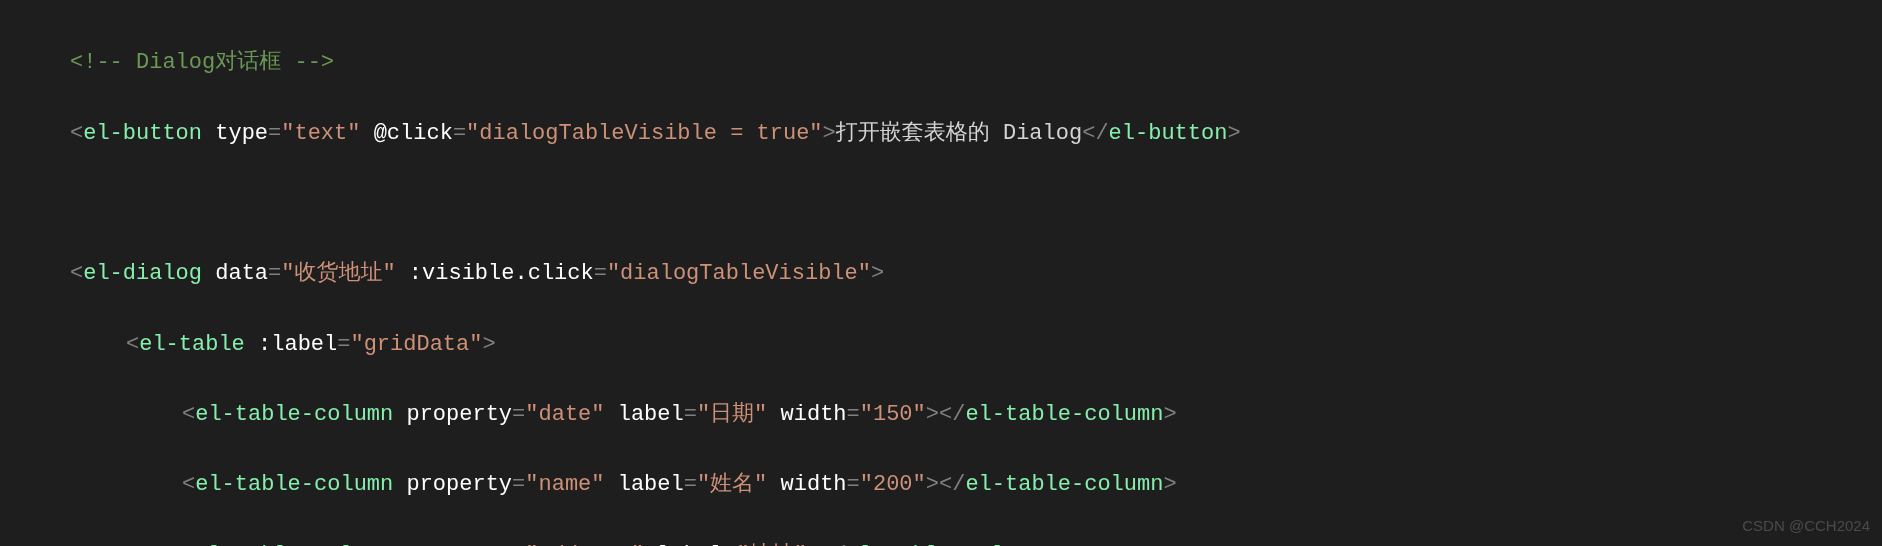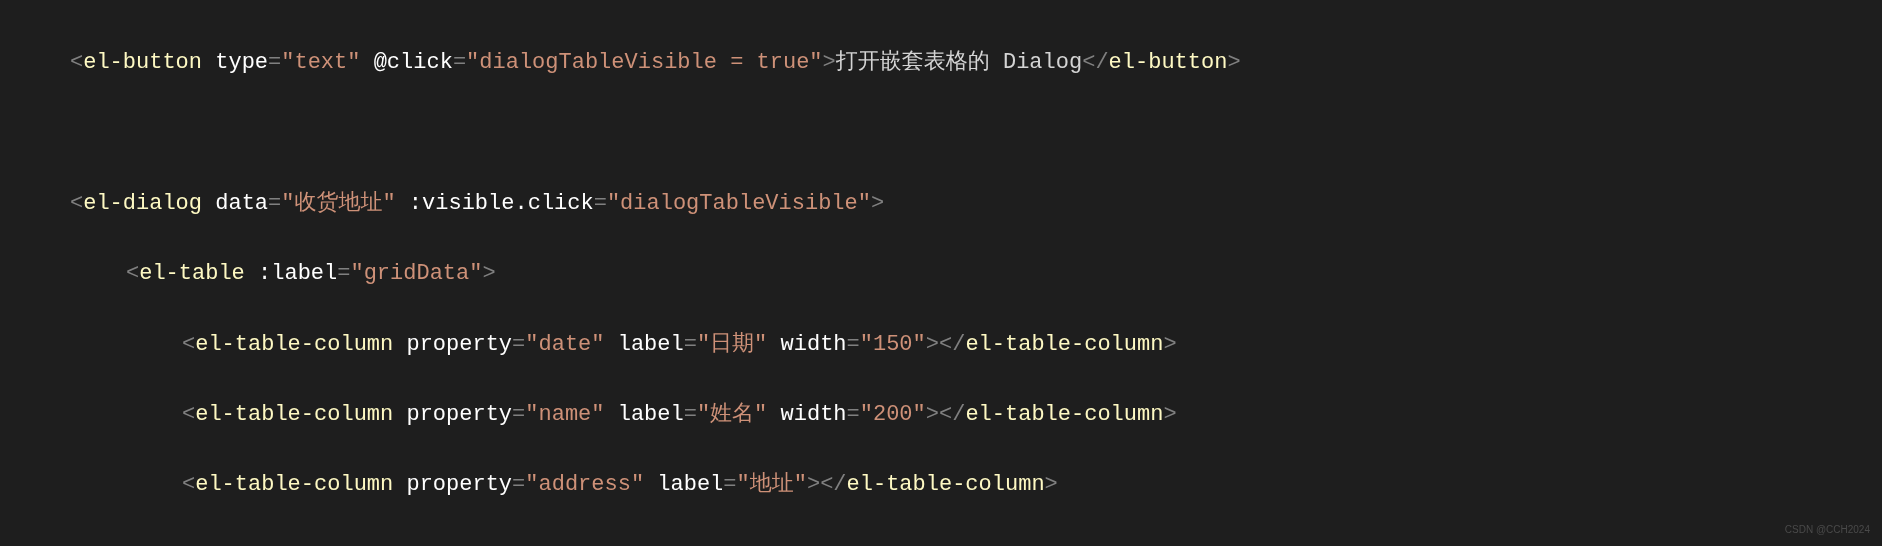--- a/index.html
+++ b/index.html
@@ -22,39 +22,40 @@
     .code-container {
       padding-left: 70px;
       white-space: pre;
     }
     .line {
       display: block;
       position: relative;
     }
     .comment { color: #6a9955; }
     .tag-bracket { color: #808080; }
-    .tag-name { color: #fef9c3; }
+    .tag-name { color: #86efac; }
     .attr-name { color: #ffffff; }
     .attr-value { color: #ce9178; }
     .text-content { color: #d4d4d4; text-align: right; }
     .watermark {
       position: absolute;
       bottom: 8px;
       right: 12px;
-      font-size: 10px;
+      font-size: 15px;
       color: #4a4a4a;
       font-family: sans-serif;
     }
     .il2 { padding-left: 56px; }
     .il3 { padding-left: 112px; }
   </style>
 </head>
 <body>
 
 <div class="code-container">
+<span class="line"><span class="comment">&lt;!-- </span><span class="comment">Dialog对话框</span><span class="comment"> --&gt;</span></span>
 <span class="line"><span class="tag-bracket">&lt;</span><span class="tag-name">el-button</span> <span class="attr-name">type</span><span class="tag-bracket">=</span><span class="attr-value">"text"</span> <span class="attr-name">@click</span><span class="tag-bracket">=</span><span class="attr-value">"dialogTableVisible = true"</span><span class="tag-bracket">&gt;</span><span class="text-content">打开嵌套表格的 Dialog</span><span class="tag-bracket">&lt;/</span><span class="tag-name">el-button</span><span class="tag-bracket">&gt;</span></span>
 <span class="line"> </span>
 <span class="line"><span class="tag-bracket">&lt;</span><span class="tag-name">el-dialog</span> <span class="attr-name">data</span><span class="tag-bracket">=</span><span class="attr-value">"收货地址"</span> <span class="attr-name">:visible.click</span><span class="tag-bracket">=</span><span class="attr-value">"dialogTableVisible"</span><span class="tag-bracket">&gt;</span></span>
 <span class="line"><span class="il2"><span class="tag-bracket">&lt;</span><span class="tag-name">el-table</span> <span class="attr-name">:label</span><span class="tag-bracket">=</span><span class="attr-value">"gridData"</span><span class="tag-bracket">&gt;</span></span></span>
 <span class="line"><span class="il3"><span class="tag-bracket">&lt;</span><span class="tag-name">el-table-column</span> <span class="attr-name">property</span><span class="tag-bracket">=</span><span class="attr-value">"date"</span> <span class="attr-name">label</span><span class="tag-bracket">=</span><span class="attr-value">"日期"</span> <span class="attr-name">width</span><span class="tag-bracket">=</span><span class="attr-value">"150"</span><span class="tag-bracket">&gt;</span><span class="tag-bracket">&lt;/</span><span class="tag-name">el-table-column</span><span class="tag-bracket">&gt;</span></span></span>
 <span class="line"><span class="il3"><span class="tag-bracket">&lt;</span><span class="tag-name">el-table-column</span> <span class="attr-name">property</span><span class="tag-bracket">=</span><span class="attr-value">"name"</span> <span class="attr-name">label</span><span class="tag-bracket">=</span><span class="attr-value">"姓名"</span> <span class="attr-name">width</span><span class="tag-bracket">=</span><span class="attr-value">"200"</span><span class="tag-bracket">&gt;</span><span class="tag-bracket">&lt;/</span><span class="tag-name">el-table-column</span><span class="tag-bracket">&gt;</span></span></span>
 <span class="line"><span class="il3"><span class="tag-bracket">&lt;</span><span class="tag-name">el-table-column</span> <span class="attr-name">property</span><span class="tag-bracket">=</span><span class="attr-value">"address"</span> <span class="attr-name">label</span><span class="tag-bracket">=</span><span class="attr-value">"地址"</span><span class="tag-bracket">&gt;</span><span class="tag-bracket">&lt;/</span><span class="tag-name">el-table-column</span><span class="tag-bracket">&gt;</span></span></span>
 
 
 </div>

